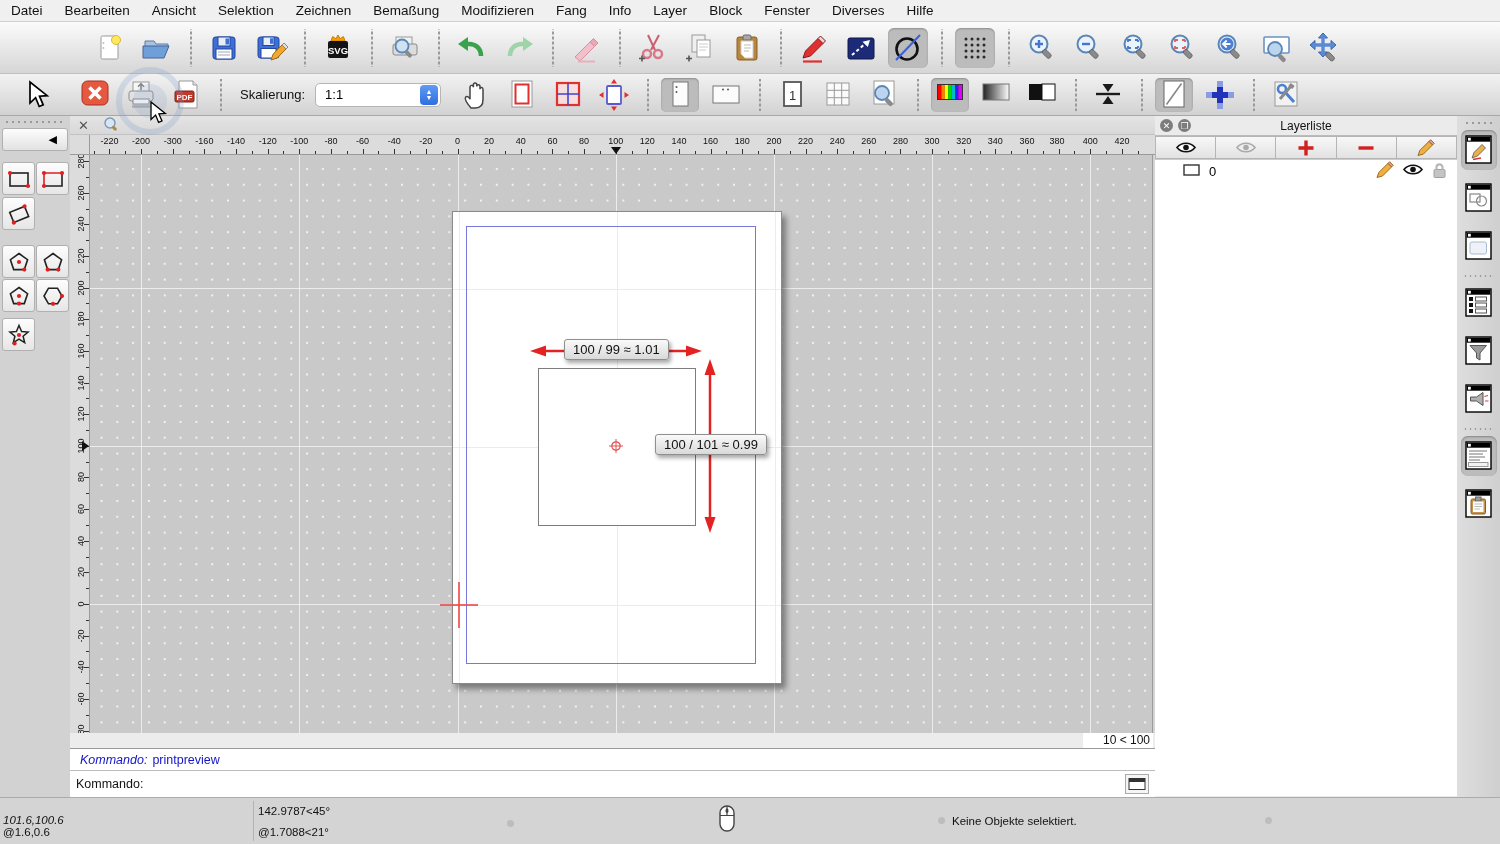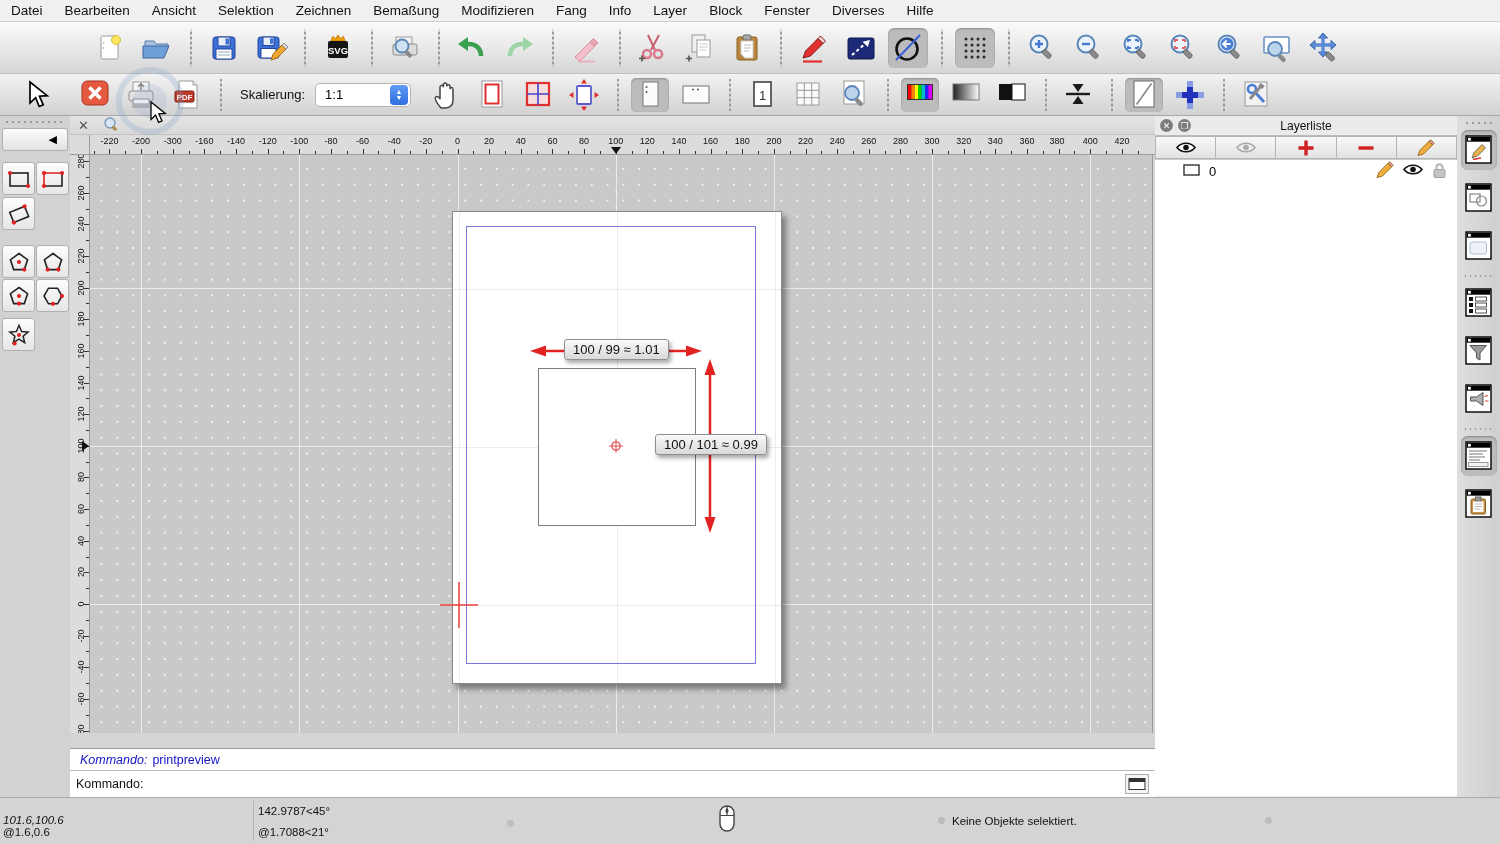--- a/index.html
+++ b/index.html
@@ -22,21 +22,21 @@
             border-radius:6px; flex:0 0 auto; }
   .tb2-btn { width:38px; height:34px; margin-right:8px; display:flex; align-items:flex-start; justify-content:center;
              border-radius:5px; flex:0 0 auto; }
   .tb-btn.pressed, .tb2-btn.pressed { background:#bcbcbc; box-shadow:inset 0 1px 2px rgba(0,0,0,.25); }
   .tb-sep { width:13px; height:38px; margin-right:7px; flex:0 0 auto;
             background-image:radial-gradient(#9a9a9a 1px, transparent 1.2px);
             background-size:4px 5px; background-position:center; background-repeat:repeat-y; }
   .tb-sep.s2 { height:32px; }
   .tb-btn svg, .tb2-btn svg { display:block; }
   #scale-label { font-size:13px; color:#111; margin:0 10px 0 6px; }
-  #scale-select { width:96px; height:24px; background:#fff; border:1px solid #b5b5b5; border-radius:5px;
+  #scale-select { width:126px; height:24px; background:#fff; border:1px solid #b5b5b5; border-radius:5px;
                   display:flex; align-items:center; margin-right:16px; position:relative; font-size:13px; }
   #scale-select .val { padding-left:9px; flex:1; }
   #scale-select .stepper { width:18px; height:20px; margin-right:2px; background:linear-gradient(#5f9bf5,#2f6fe0);
                   border-radius:4px; display:flex; flex-direction:column; align-items:center; justify-content:center; color:#fff; }
   #scale-select .stepper span { font-size:7px; line-height:6px; }
 
   
   #left-palette { position:absolute; left:0; top:116px; width:70px; height:681px; background:#d2d2d2; }
   .palette-handle { position:absolute; left:4px; top:4px; width:62px; height:4px;
             background-image:radial-gradient(#9a9a9a 1px, transparent 1.2px); background-size:6px 4px; }
@@ -793,20 +793,23 @@
 
     <svg style="position:absolute;left:518px;top:283px;" width="16" height="16">
       <circle cx="8" cy="8" r="4.2" fill="none" stroke="#e05050" stroke-width="1.2"></circle>
       <path d="M8 1v14M1 8h14" stroke="#e05050" stroke-width="1"></path>
     </svg>
 
     <div id="origin-h"></div>
     <div id="origin-v"></div>
   </div>
 
+  <div id="grid-status-bar">
+    <div id="grid-status">10 &lt; 100</div>
+  </div>
   <div id="cmd-history">
     <span class="lbl">Kommando:</span>
     <span>printpreview</span>
   </div>
   <div id="cmd-input">
     <span>Kommando:</span>
     <div id="cmd-detach">
       <svg width="18" height="14">
           <rect x="1" y="1.5" width="16" height="11" fill="#fff" stroke="#333"></rect>
           <rect x="1" y="1.5" width="16" height="3.5" fill="#333"></rect>

